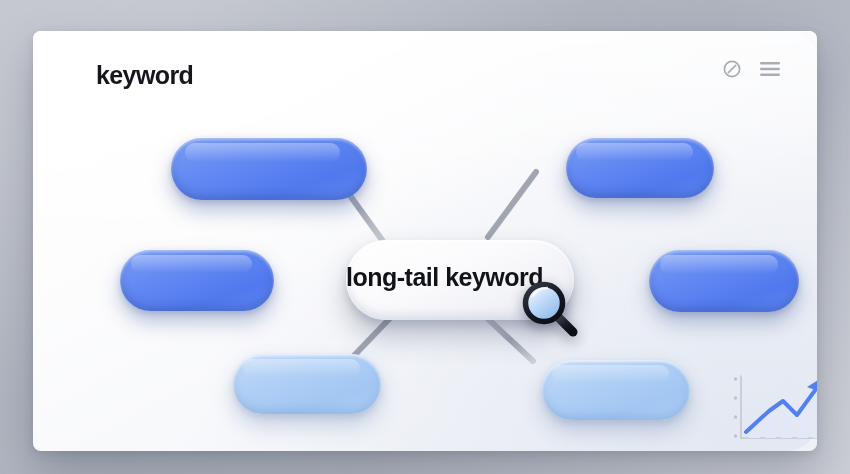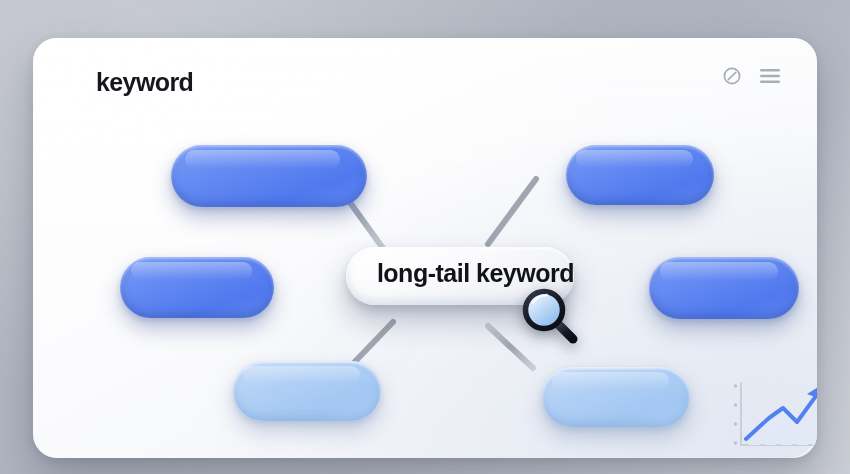--- a/index.html
+++ b/index.html
@@ -31,24 +31,24 @@
     background:
       radial-gradient(ellipse at 20% 12%, rgba(255,255,255,.30), rgba(255,255,255,0) 58%),
       radial-gradient(ellipse at 88% 92%, rgba(255,255,255,.22), rgba(255,255,255,0) 60%);
     pointer-events:none;
   }
 
   
   #card {
     position: absolute;
     left: 33px;
-    top: 38px;
+    top: 31px;
     width: 784px;
     height: 420px;
-    border-radius: 24px;
+    border-radius: 8px;
     background:
       linear-gradient(152deg, #ffffff 0%, #fdfdfe 30%, #f7f8fb 62%, #eef1f6 100%);
     box-shadow:
       0 22px 46px rgba(60,66,84,.30),
       0 3px 10px rgba(60,66,84,.16),
       inset 0 1px 0 rgba(255,255,255,.9);
     overflow: hidden;
     z-index: 2;
   }
   
@@ -146,33 +146,33 @@
     background: linear-gradient(180deg, rgba(255,255,255,.34), rgba(255,255,255,0));
     pointer-events:none;
   }
 
   
   #center{
     position:absolute;
     left: 313px;
     top: 209px;
     width: 228px;
-    height: 58px;
+    height: 80px;
     border-radius: 999px;
     z-index: 11;
     background:
       linear-gradient(158deg, #ffffff 0%, #fbfbfd 40%, #f0f1f6 78%, #e5e8ef 100%);
     box-shadow:
       0 16px 28px rgba(60,70,100,.30),
       0 5px 10px rgba(60,70,100,.18),
       inset 0 2px 3px rgba(255,255,255,.95),
       inset 0 -5px 9px rgba(170,180,200,.35);
     display:flex;
     align-items:center;
-    justify-content:flex-end;
+    justify-content:flex-start;
   }
   #center-label{
     font-size: 25px;
     font-weight: 700;
     letter-spacing: -0.5px;
     color: #111318;
     white-space: nowrap;
     margin-top: -5px;
   }
 

